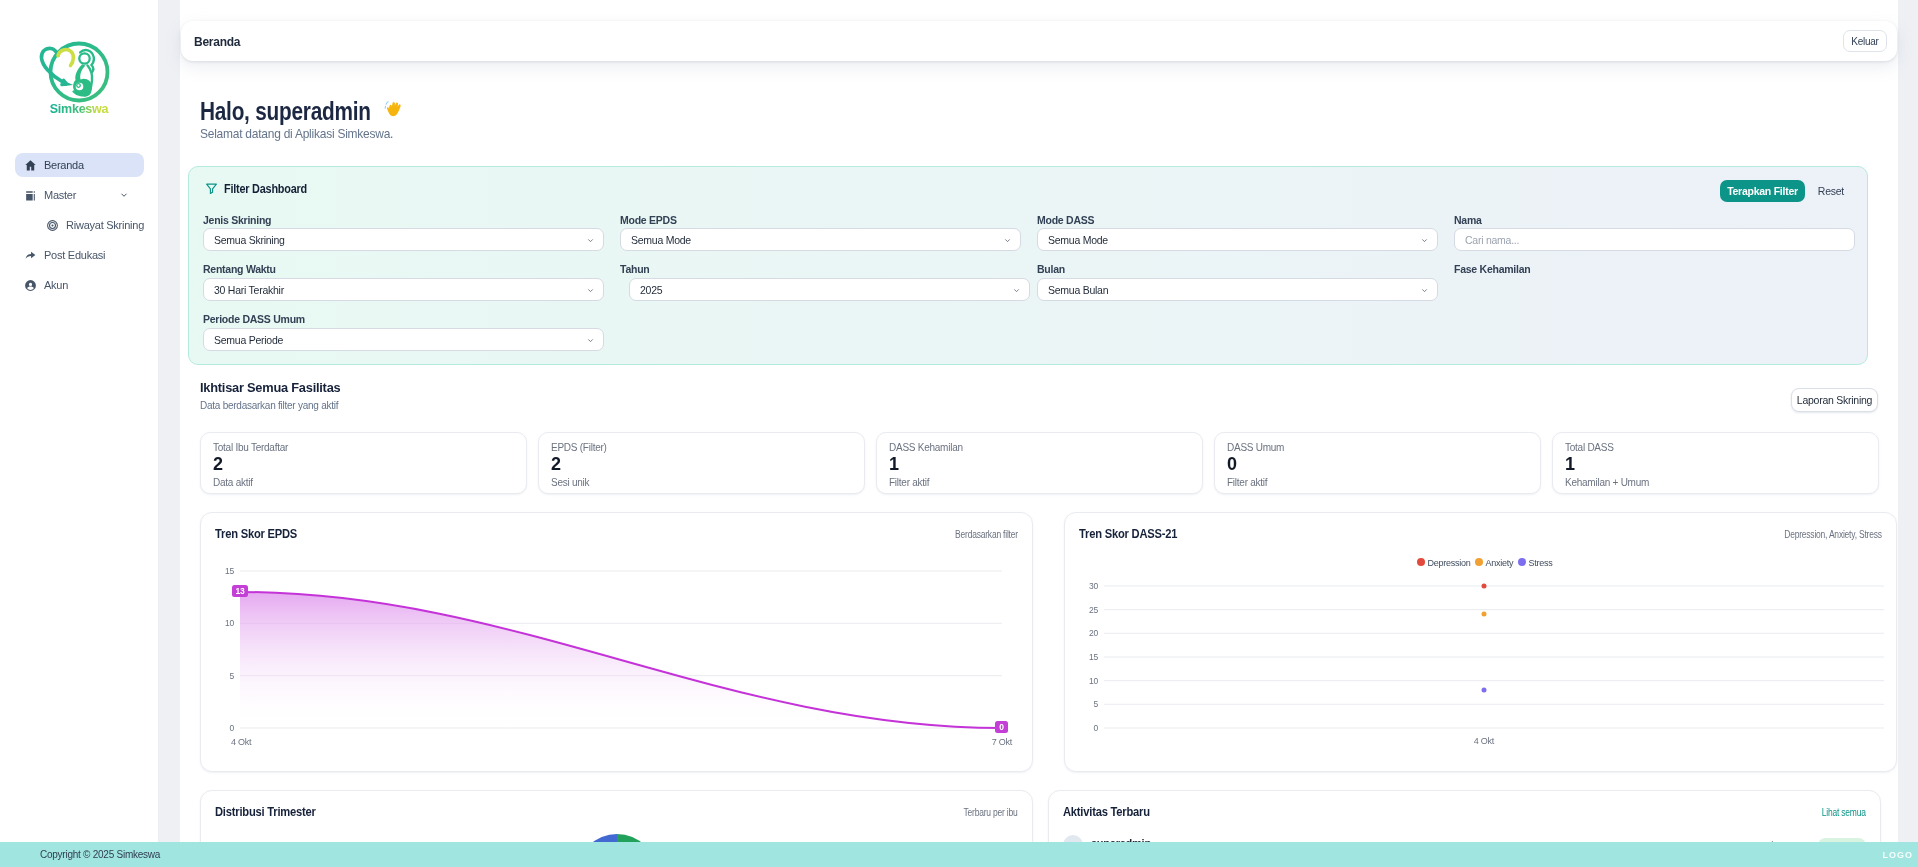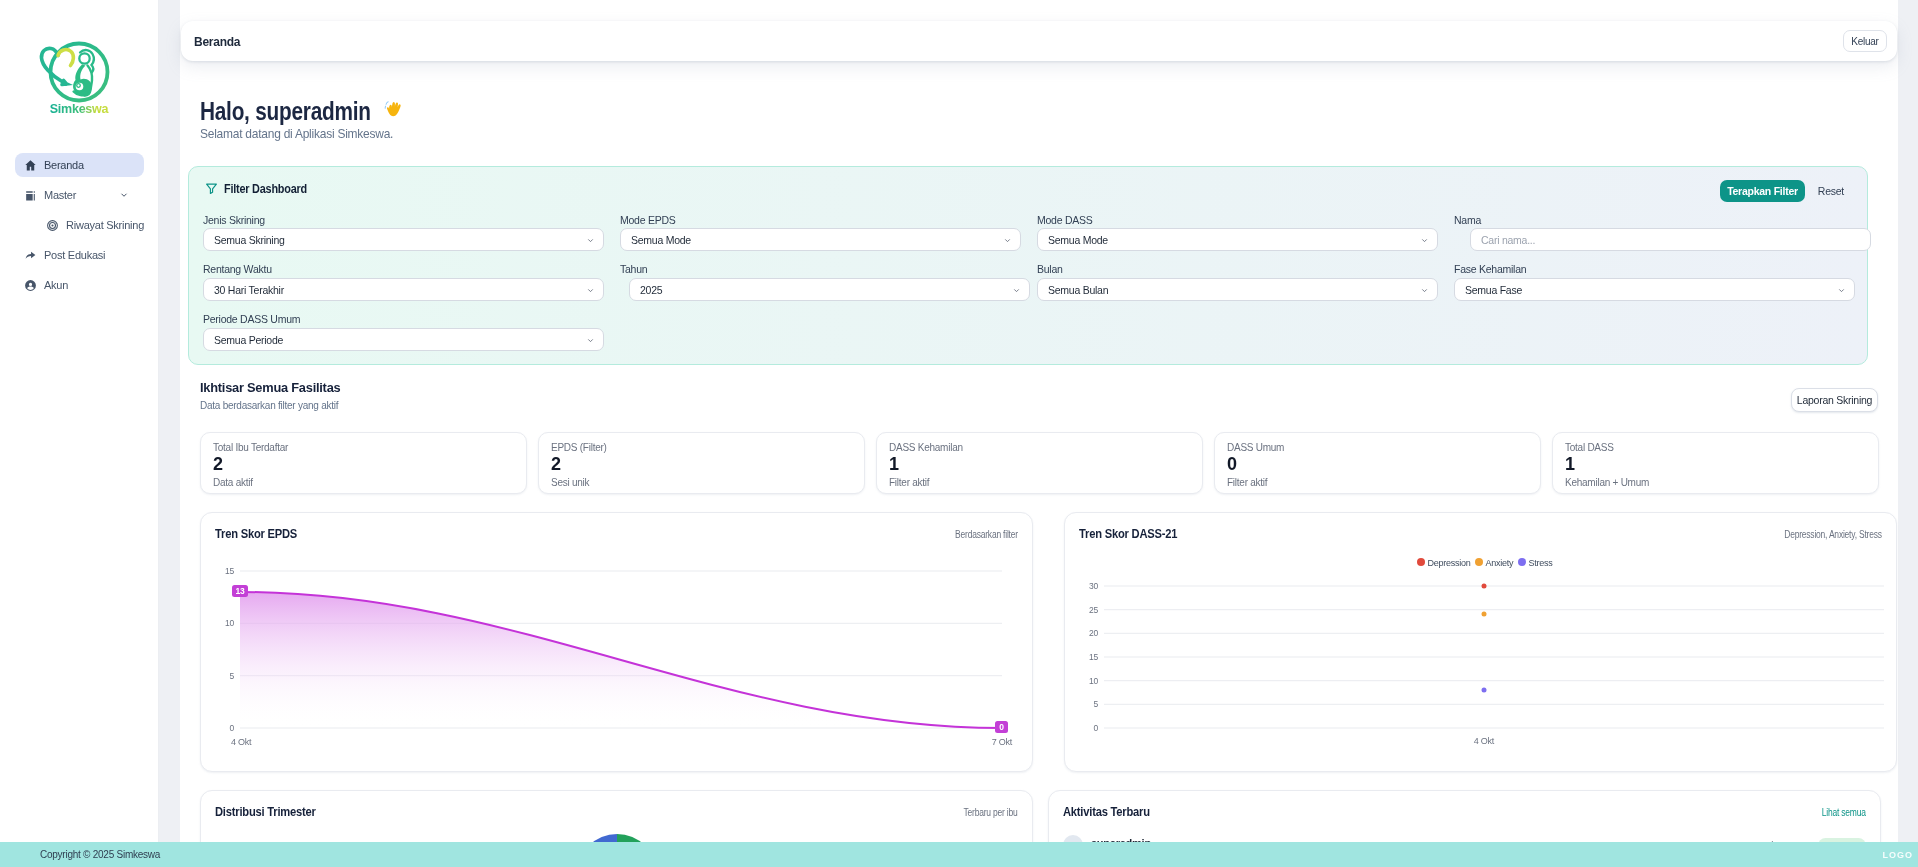--- a/index.html
+++ b/index.html
@@ -18,24 +18,24 @@
   .topbar { position:absolute; left:1px; right:1px; top:21px; height:40px; background:#fff; border-radius:12px; box-shadow:0 1px 3px rgba(100,116,139,.18), 0 6px 16px rgba(148,163,184,.18); }
   .topbar .title { position:absolute; left:13px; top:14px; font-size:12px; font-weight:bold; color:#1e293b; }
   .btn-keluar { position:absolute; right:10px; top:9px; width:44px; height:22px; background:#fff; border:1px solid #dfe3ea; border-radius:7px; font-size:10px; color:#334155; display:flex; align-items:center; justify-content:center; }
 
   h1.halo { position:absolute; left:20px; top:96px; font-size:26px; font-weight:bold; color:#1c2742; letter-spacing:-.3px; transform:scaleX(.8); transform-origin:0 50%; white-space:nowrap; }
   .halo-sub { position:absolute; left:20px; top:126px; font-size:13px; color:#64748b; transform:scaleX(.92); transform-origin:0 0; white-space:nowrap; }
 
   
   .filter-card { position:absolute; left:8px; top:166px; width:1680px; height:199px; background:linear-gradient(90deg,#e8f9f3,#edf1f8); border:1px solid #b4ebdd; border-radius:10px; }
   .filter-head { position:absolute; left:16px; top:15px; font-size:12.5px; font-weight:bold; color:#132035; }
-  .f-label { position:absolute; font-size:10.5px; font-weight:normal; color:#334155; }
+  .f-label { position:absolute; font-size:10.5px; font-weight:bold; color:#334155; }
   .f-select { position:absolute; height:23px; background:#fff; border:1px solid #d6dae2; border-radius:7px; font-size:10.5px; color:#1f2937; display:flex; align-items:center; padding-left:10px; }
   .f-select .chev { position:absolute; right:8px; top:7px; }
-  .f-select.ph { color:#9ca3af;margin-left:16px; }
+  .f-select.ph { color:#9ca3af; }
   .btn-terapkan { position:absolute; right:62px; top:13px; width:85px; height:22px; background:#0d9488; color:#fff; border-radius:7px; font-size:10.5px; font-weight:bold; display:flex; align-items:center; justify-content:center; }
   .btn-reset { position:absolute; right:23px; top:13px; height:22px; font-size:10.5px; color:#334155; display:flex; align-items:center; }
 
   
   .sec-title { position:absolute; left:20px; top:380px; font-size:13.5px; font-weight:bold; color:#16213a; transform:scaleX(.95); transform-origin:0 0; white-space:nowrap; }
   .sec-sub { position:absolute; left:20px; top:400px; font-size:10px; color:#64748b; }
   .btn-laporan { position:absolute; left:1611px; top:388px; width:87px; height:24px; background:#fff; border:1px solid #dbdfe7; border-radius:8px; font-size:10.5px; color:#1f2937; display:flex; align-items:center; justify-content:center; box-shadow:0 1px 2px rgba(148,163,184,.25); }
 
   
   .stat { position:absolute; top:432px; width:327px; height:62px; background:#fff; border:1px solid #e9ebf0; border-radius:10px; box-shadow:0 1px 2px rgba(148,163,184,.15); }
@@ -154,23 +154,20 @@
         </svg></div>
     <div class="f-label" style="left:431px; top:96px;">Tahun</div>
     <div class="f-select" style="left:431px; top:111px; width:401px;margin-left:9px;">2025<svg class="chev" width="9" height="9" viewBox="0 0 24 24" fill="none" stroke="#6b7280" stroke-width="2.4">
           <path d="M6 9l6 6 6-6"></path>
         </svg></div>
     <div class="f-label" style="left:848px; top:96px;">Bulan</div>
     <div class="f-select" style="left:848px; top:111px; width:401px;">Semua Bulan<svg class="chev" width="9" height="9" viewBox="0 0 24 24" fill="none" stroke="#6b7280" stroke-width="2.4">
           <path d="M6 9l6 6 6-6"></path>
         </svg></div>
     <div class="f-label" style="left:1265px; top:96px;">Fase Kehamilan</div>
-    <div class="f-select" style="left:1265px; top:111px; width:401px;">Semua Fase<svg class="chev" width="9" height="9" viewBox="0 0 24 24" fill="none" stroke="#6b7280" stroke-width="2.4">
-          <path d="M6 9l6 6 6-6"></path>
-        </svg></div>
 
     <div class="f-label" style="left:14px; top:146px;">Periode DASS Umum</div>
     <div class="f-select" style="left:14px; top:161px; width:401px;">Semua Periode<svg class="chev" width="9" height="9" viewBox="0 0 24 24" fill="none" stroke="#6b7280" stroke-width="2.4">
           <path d="M6 9l6 6 6-6"></path>
         </svg></div>
   </div>
 
   <div class="sec-title">Ikhtisar Semua Fasilitas</div>
   <div class="sec-sub">Data berdasarkan filter yang aktif</div>
   <div class="btn-laporan">Laporan Skrining</div>

